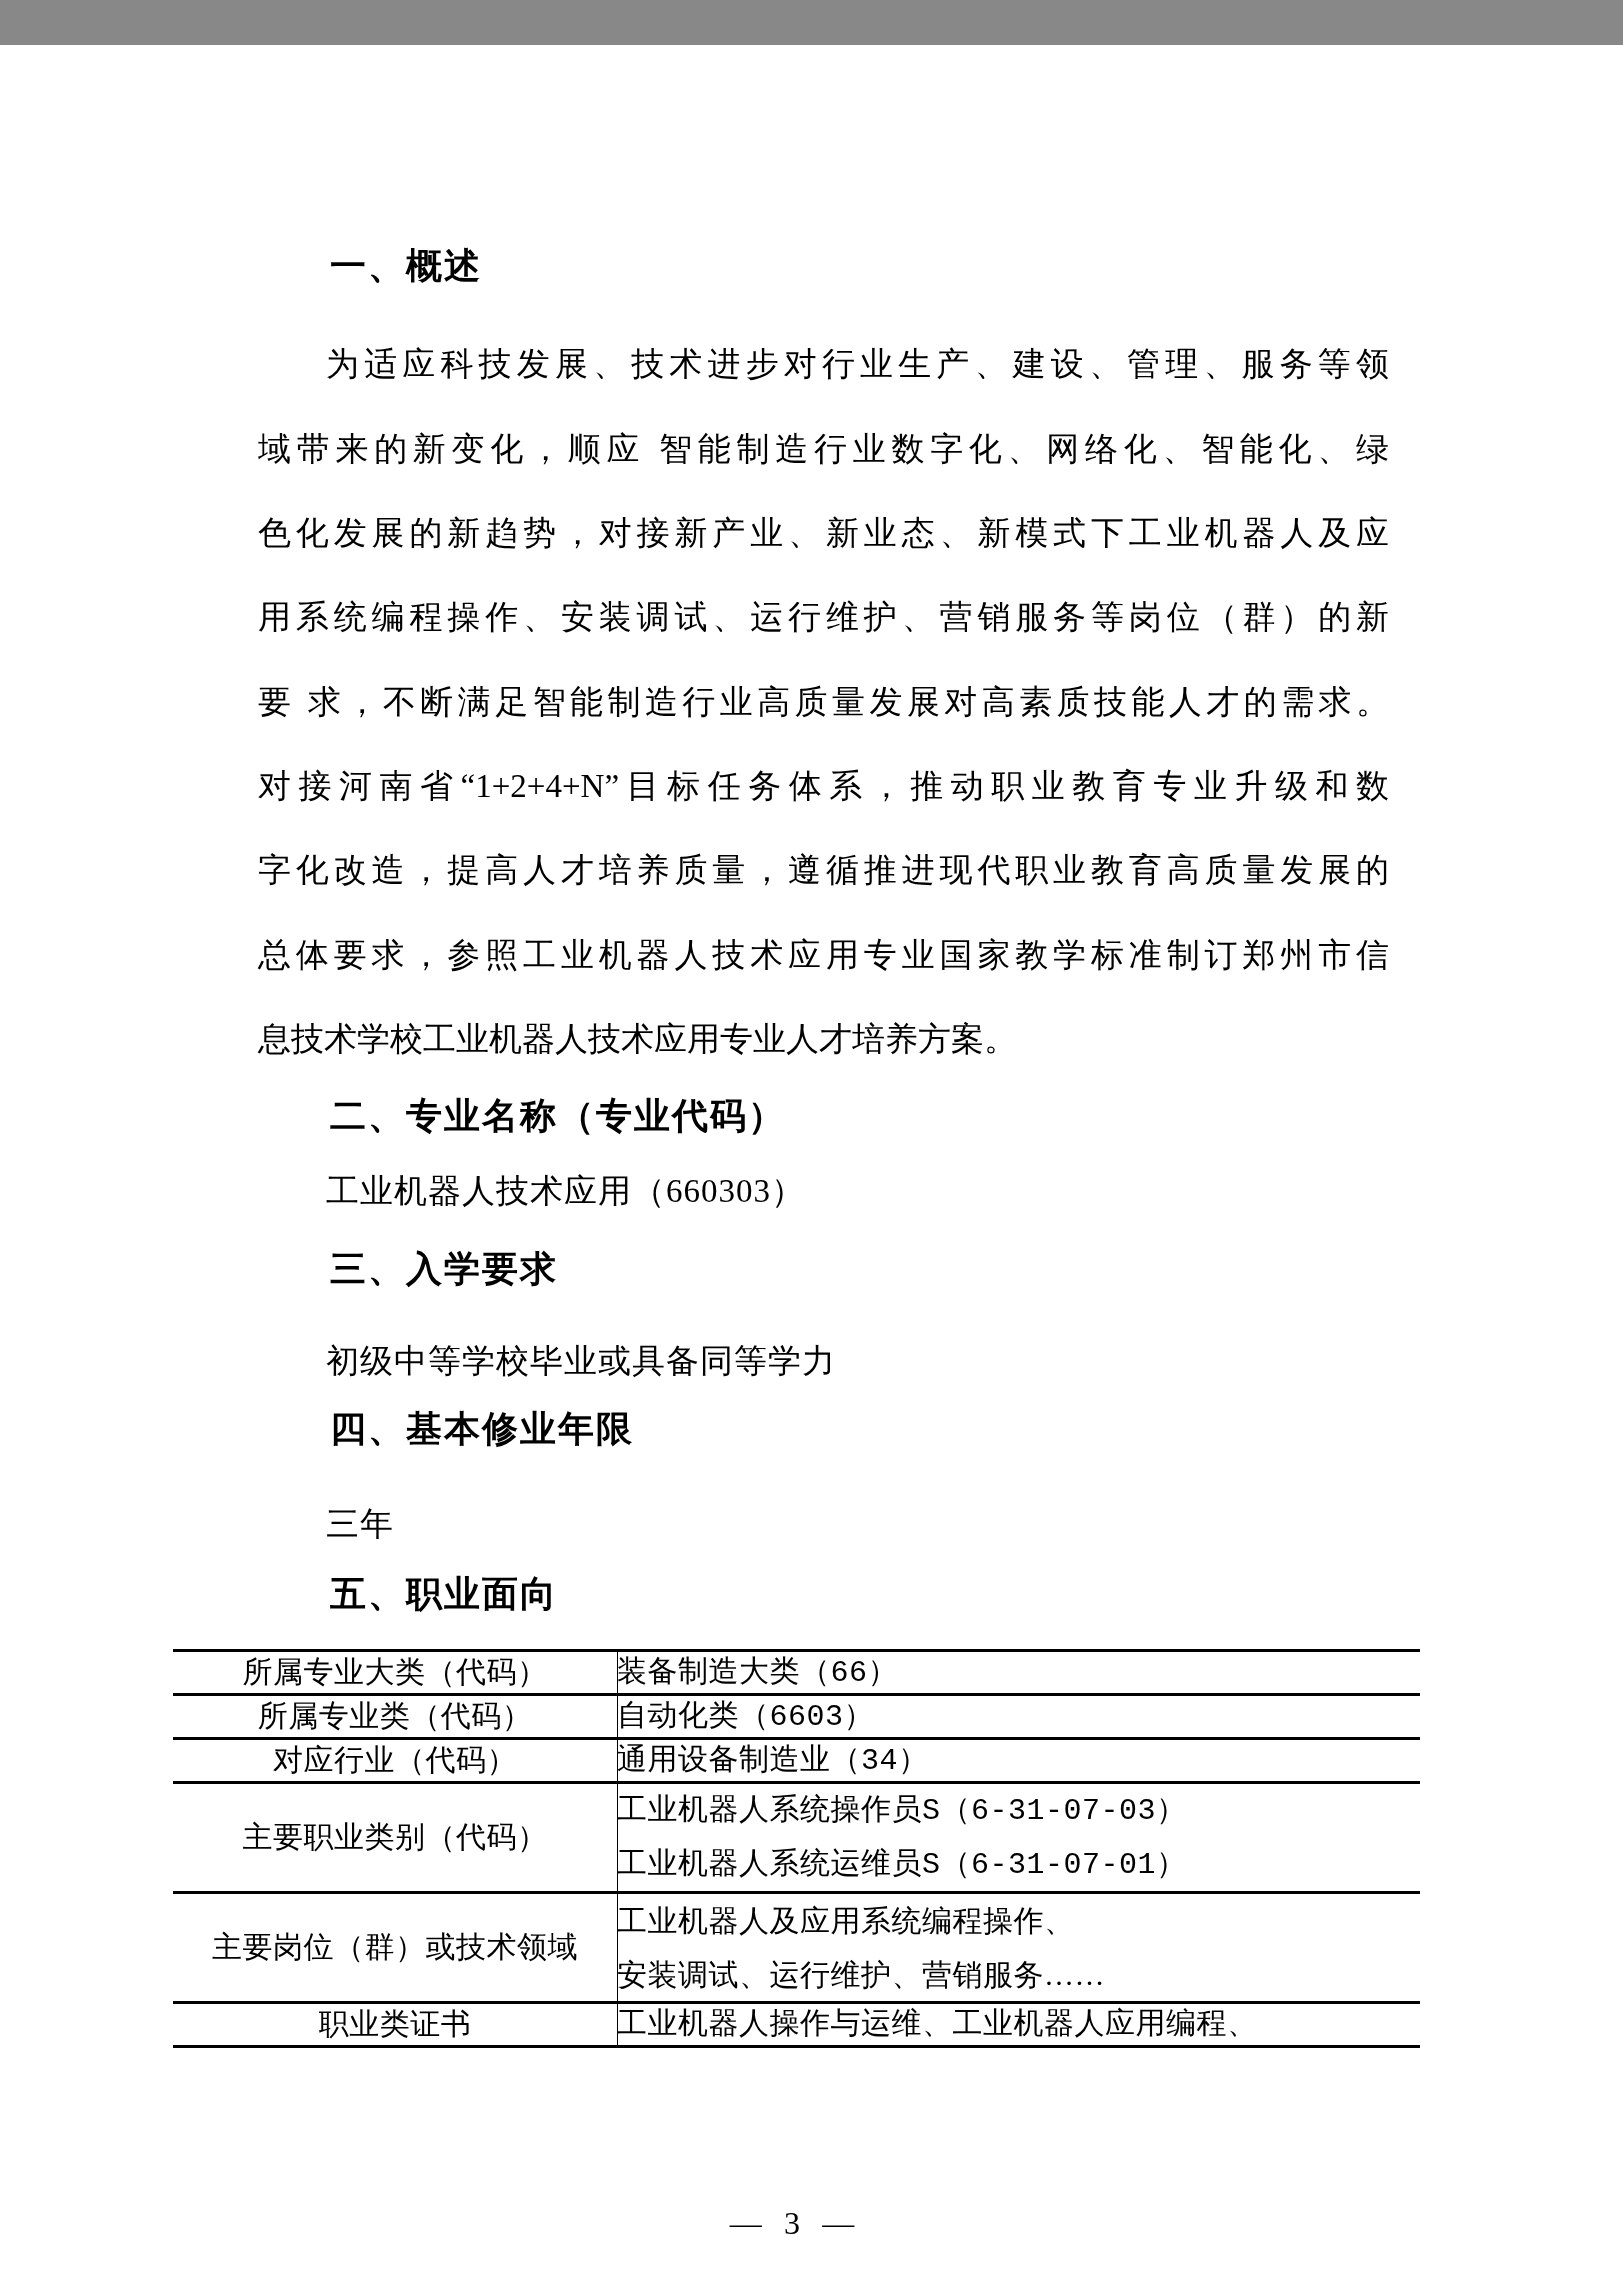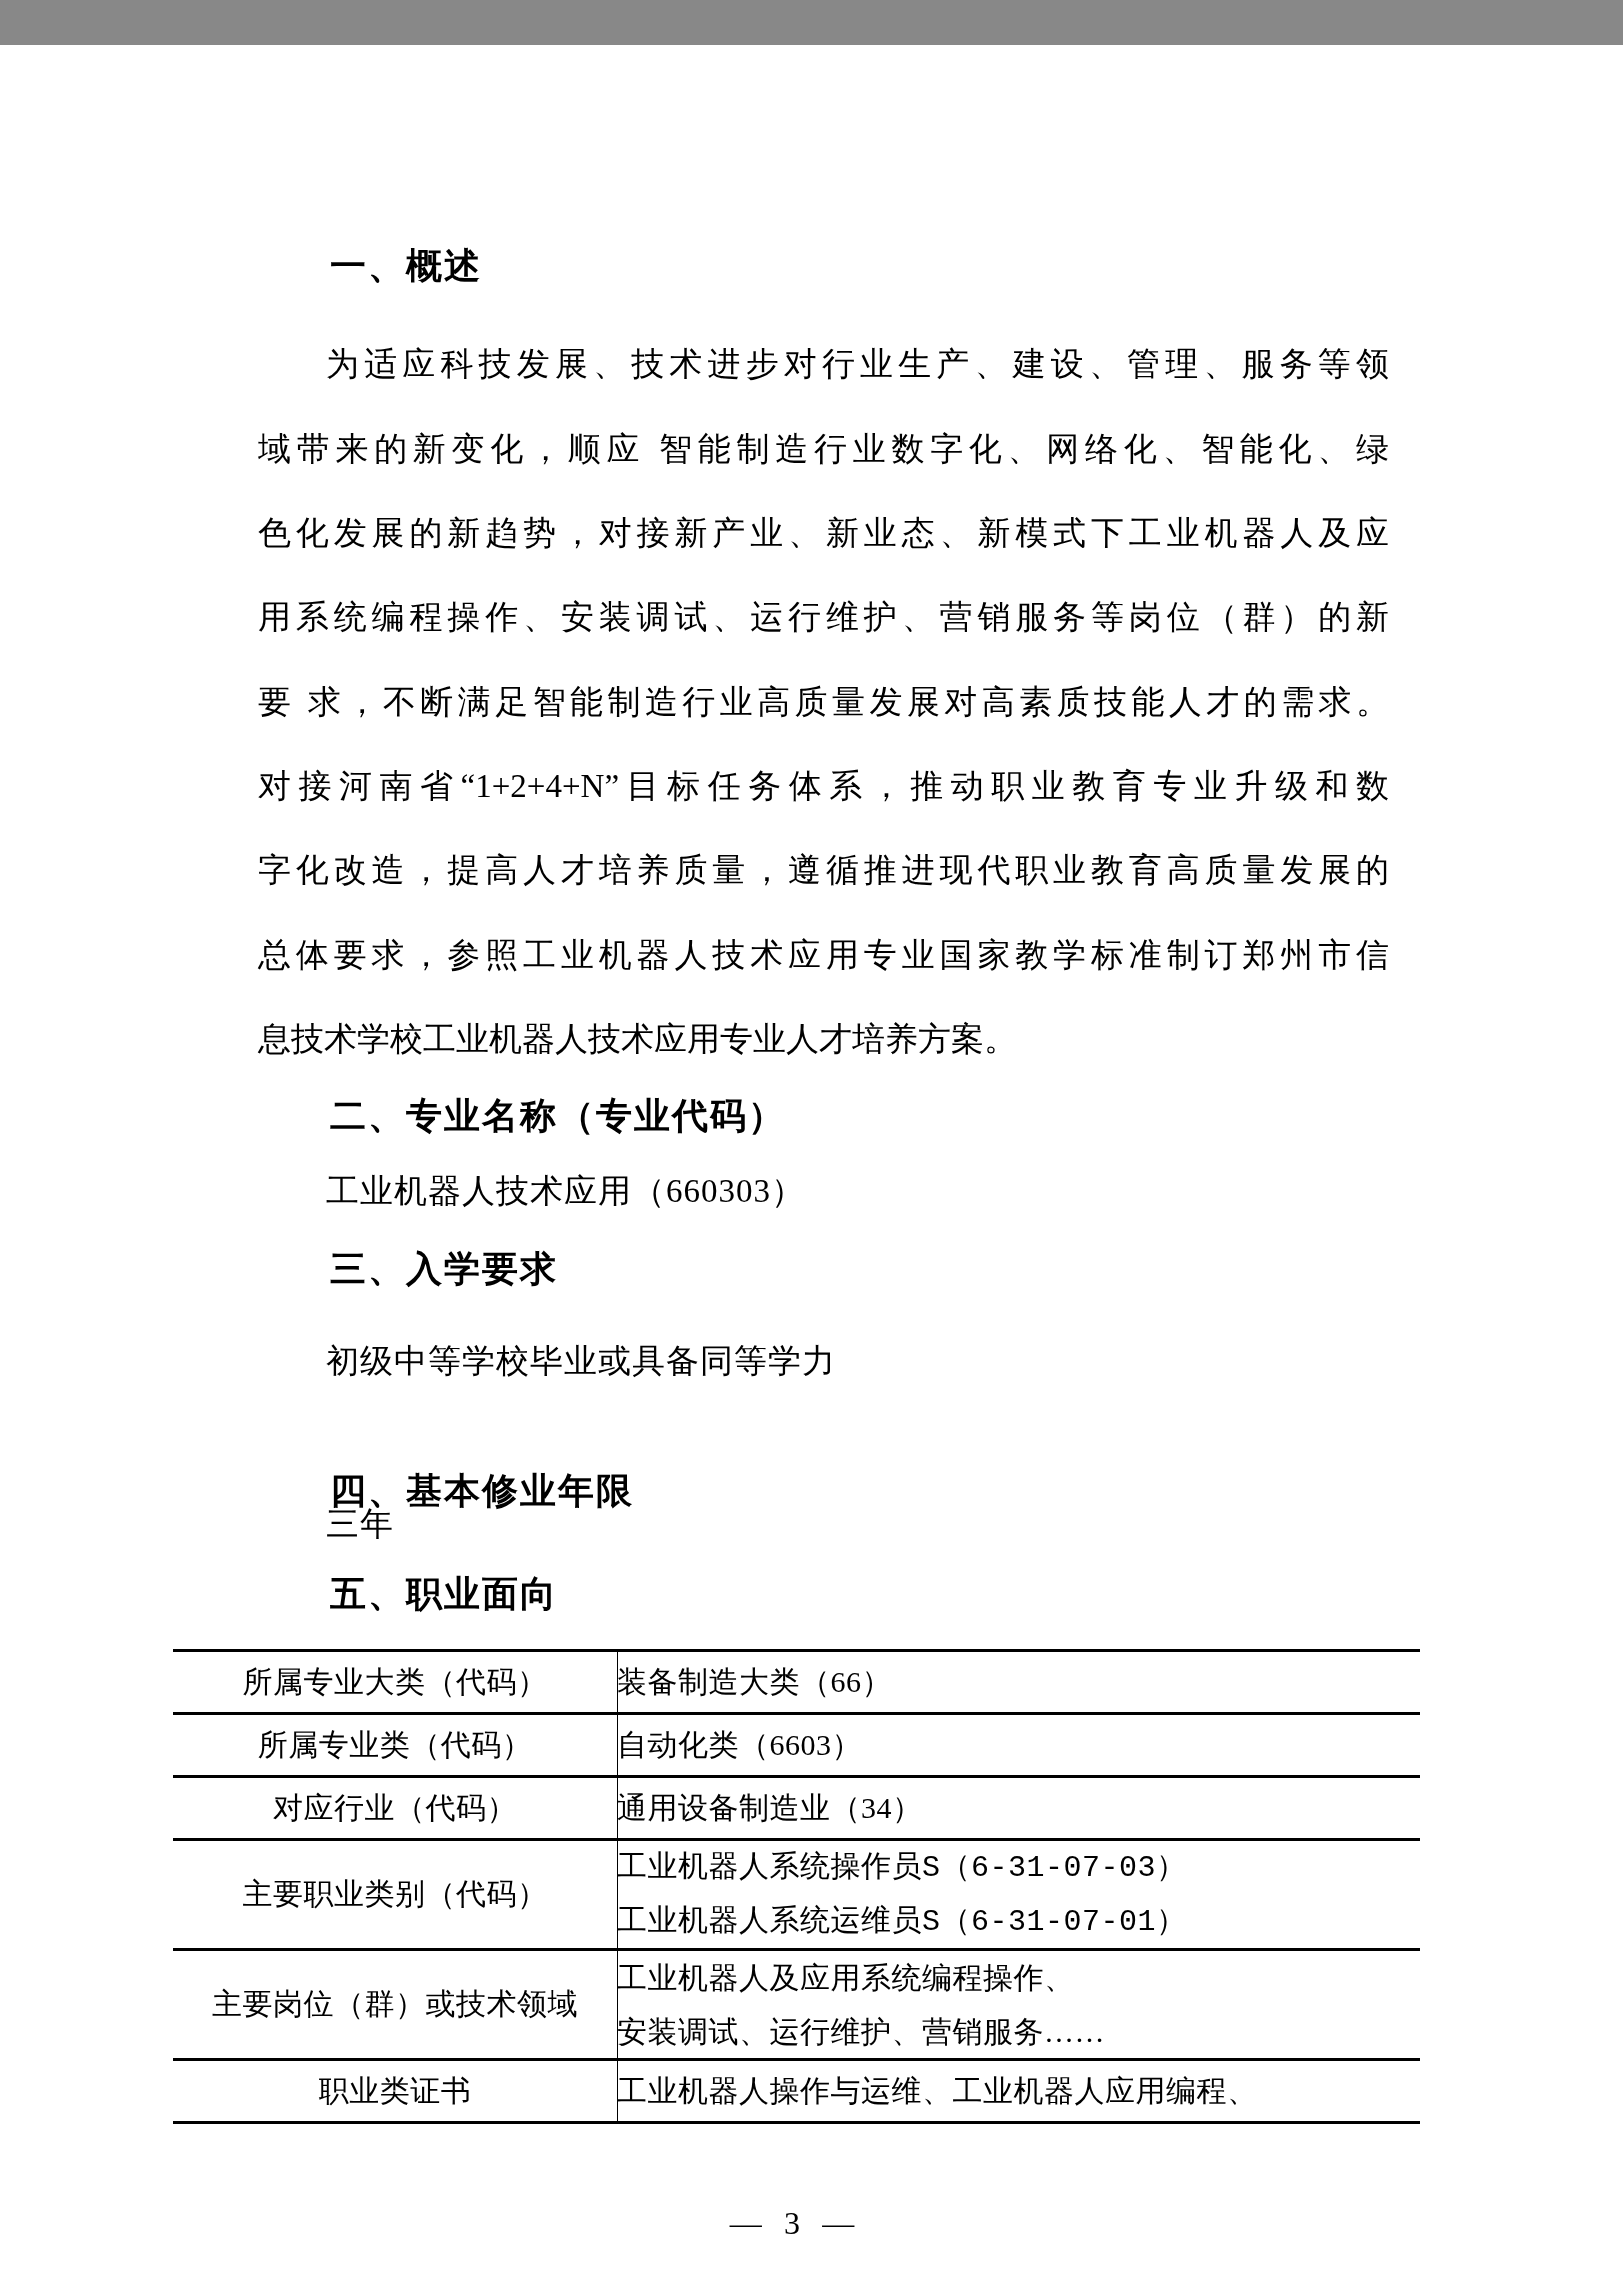--- a/index.html
+++ b/index.html
@@ -47,21 +47,21 @@
     left:173px;top:1604px;
     width:1247px;
     border-bottom:3.1px solid #000;
   }
   .ct-row{
     display:flex;
     box-sizing:border-box;
     border-top:3.1px solid #000;
     font-size:30px;
   }
-  .ct-row.h110{height:63px;}
+  .ct-row.h110{height:44px;font-family:Liberation Mono, monospace;}
   .ct-row.h215{height:110px;font-family:Liberation Mono, monospace;}
   .ct-row.h216{height:110px;}
   .ct-label{
     flex:0 0 444px;
     display:flex;align-items:center;justify-content:center;
     text-align:center;
     letter-spacing:0.5px;
   }
   .ct-value{
     flex:1 1 auto;
@@ -105,21 +105,21 @@
   <div class="para-line last" style="top:977px;">息技术学校工业机器人技术应用专业人才培养方案。</div>
 
   <div class="heading" style="left:330px;top:1053px;">二、专业名称（专业代码）</div>
 
   <div class="body-line" style="left:326px;top:1130px;">工业机器人技术应用（660303）</div>
 
   <div class="heading" style="left:330px;top:1206px;">三、入学要求</div>
 
   <div class="body-line" style="left:326px;top:1300px;">初级中等学校毕业或具备同等学力</div>
 
-  <div class="heading" style="left:330px;top:1428px;font-family:Liberation Serif, serif;">四、基本修业年限</div>
+  <div class="heading" style="left:330px;top:1366px;font-family:Liberation Serif, serif;">四、基本修业年限</div>
 
   <div class="body-line" style="left:326px;top:1463px;">三年</div>
 
   <div class="heading" style="left:330px;top:1531px;">五、职业面向</div>
 
   <div class="career-table">
     <div class="ct-divider"></div>
 
     <div class="ct-row h110">
       <div class="ct-label">所属专业大类（代码）</div>

